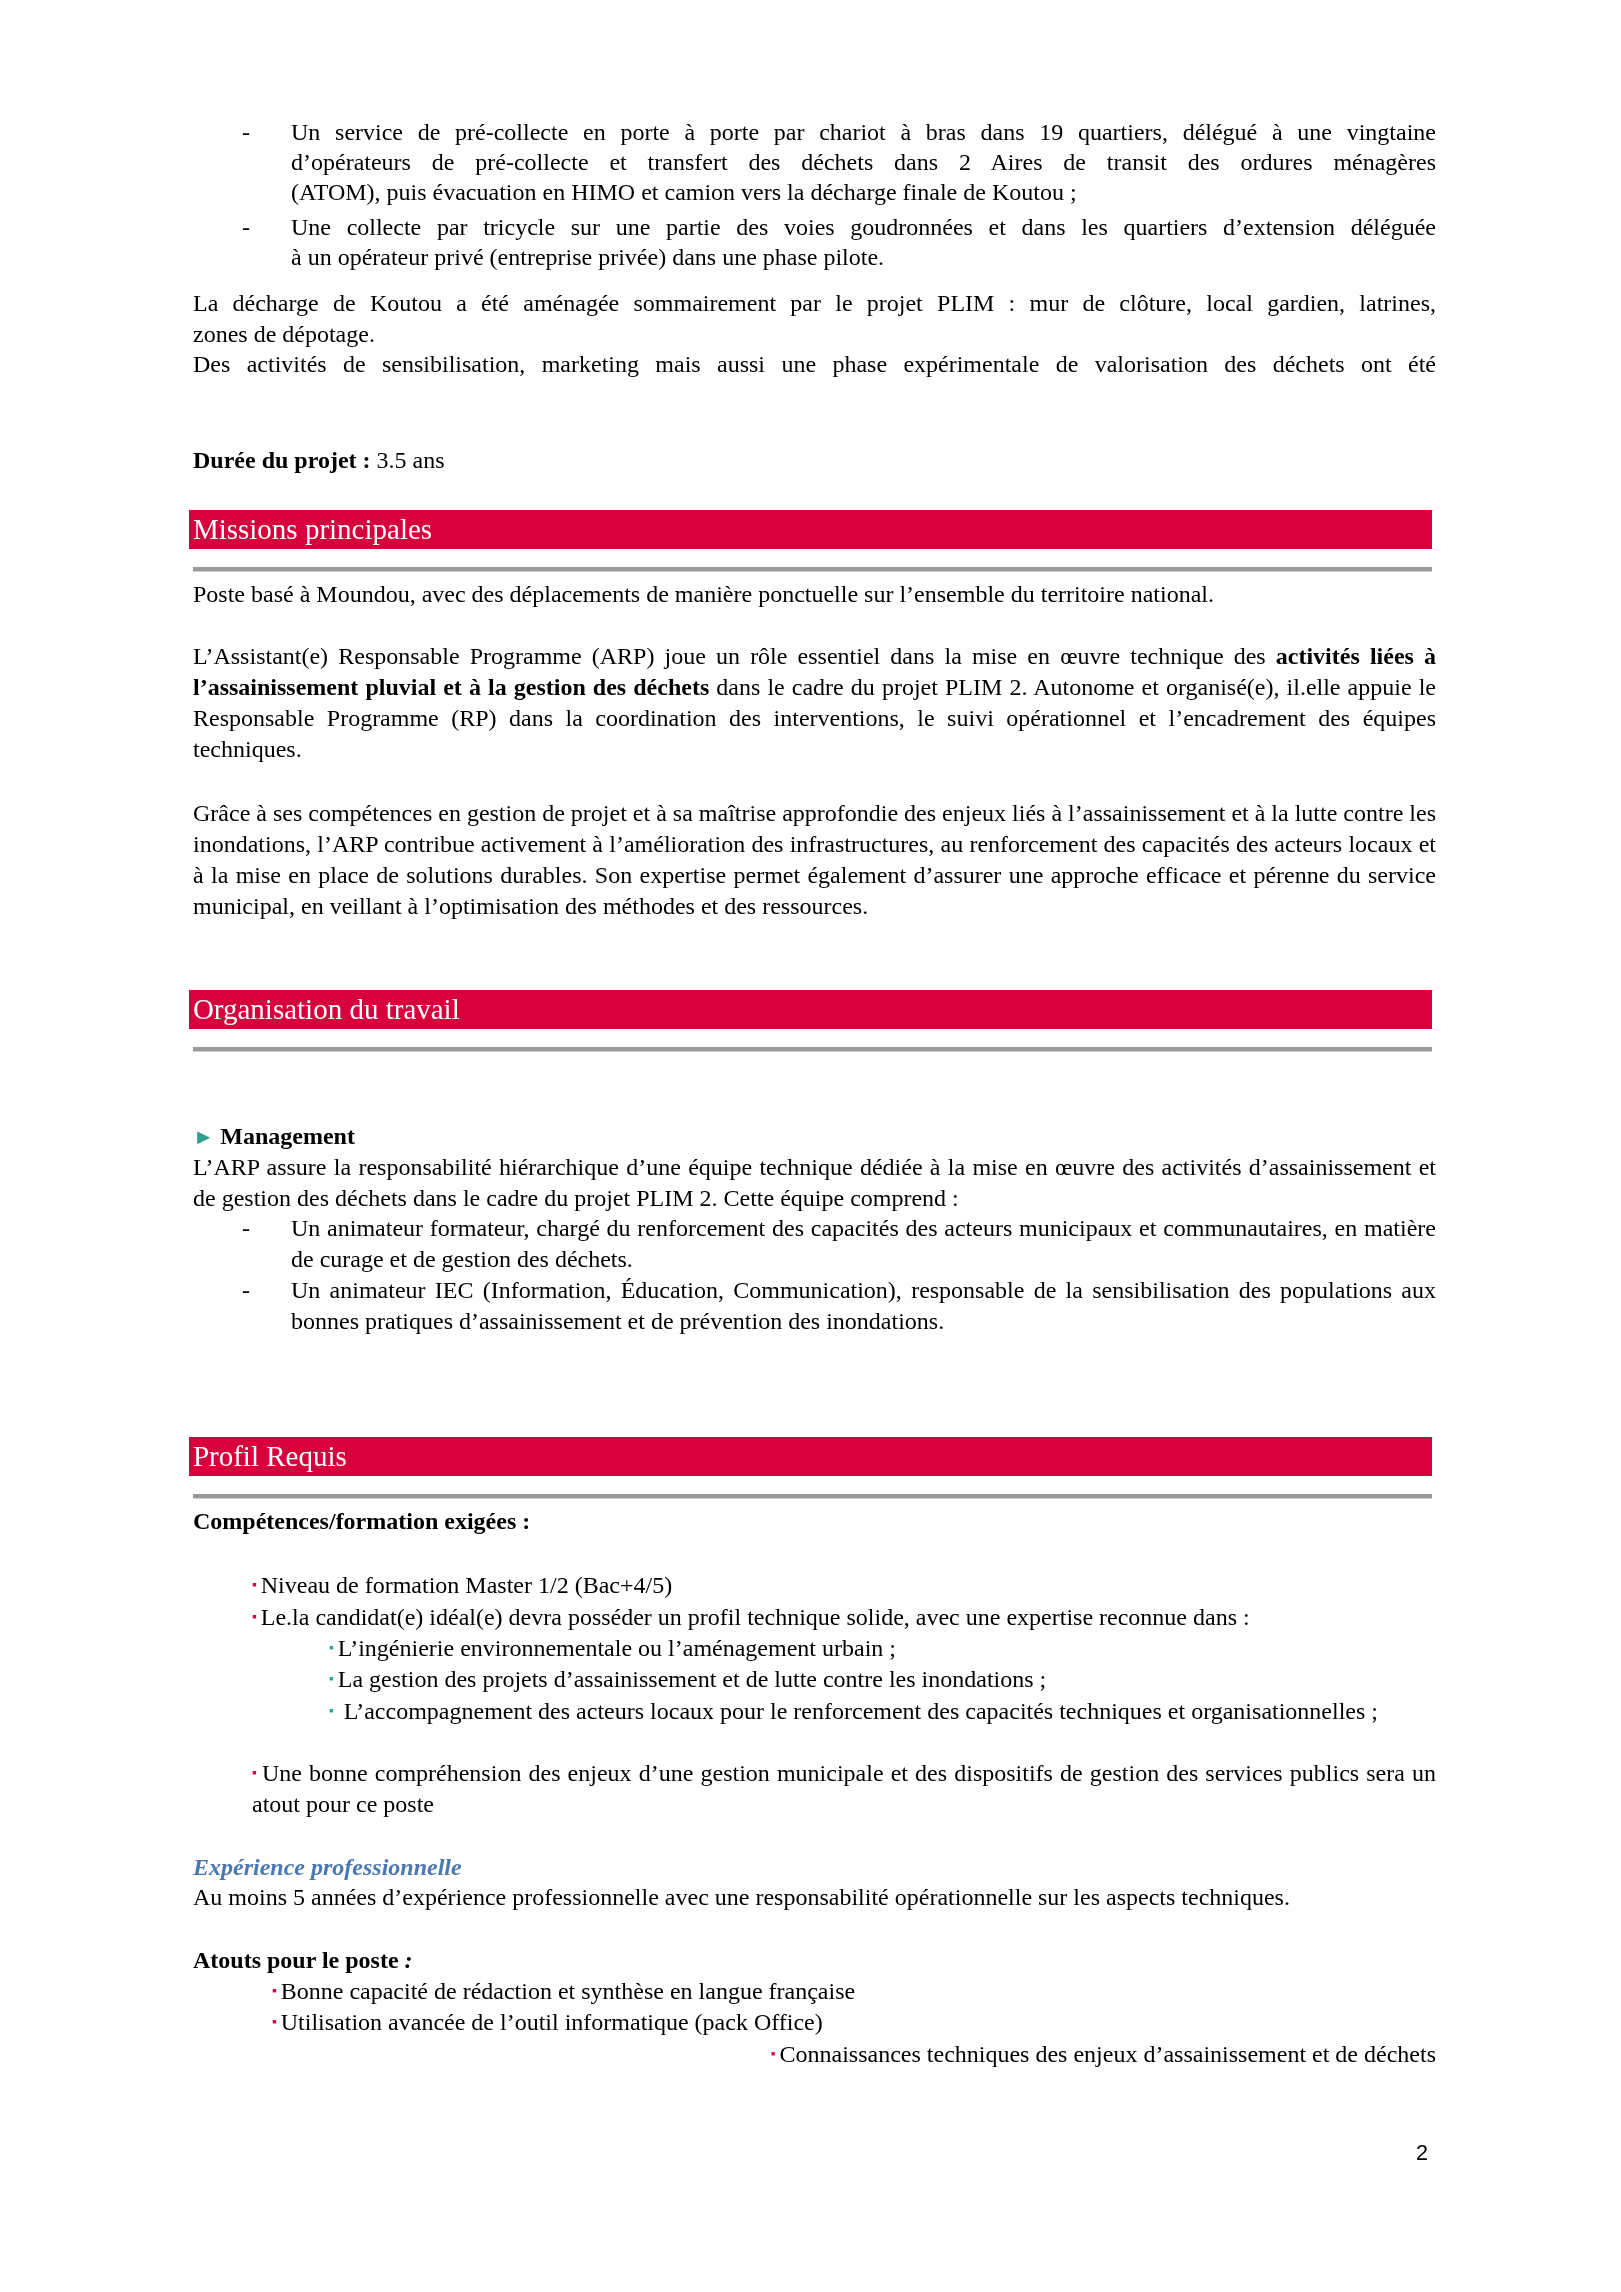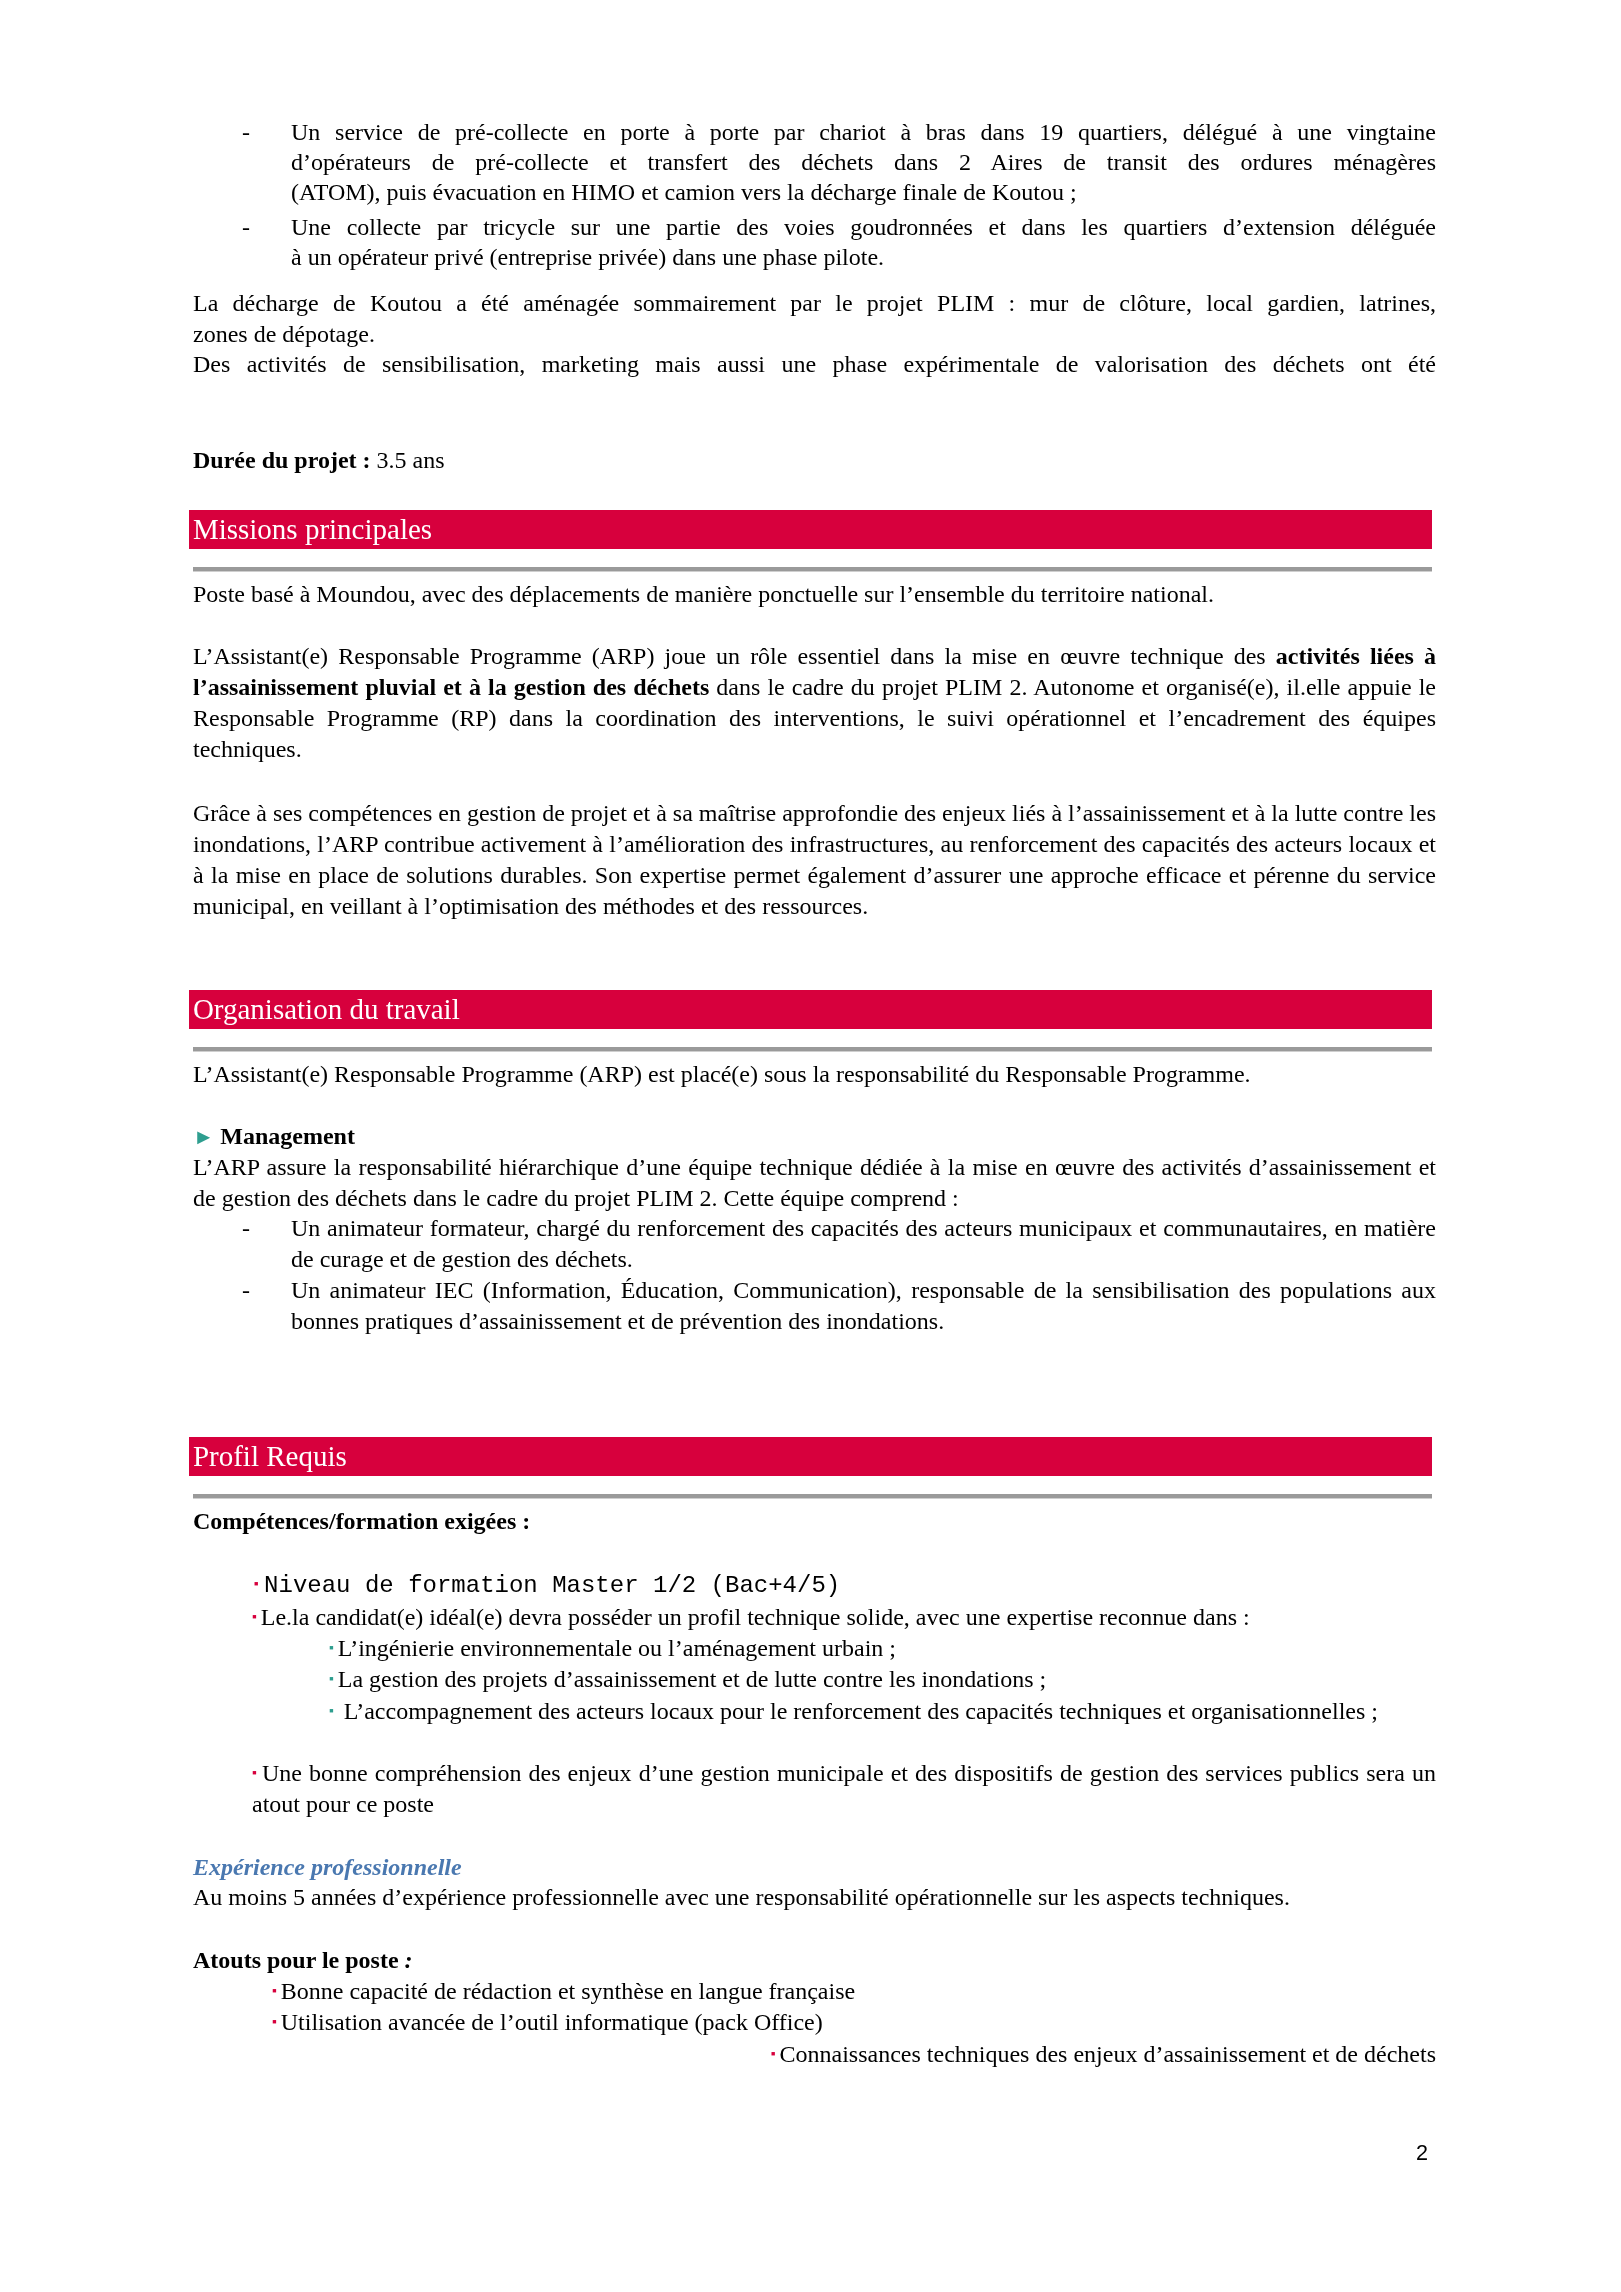--- a/index.html
+++ b/index.html
@@ -64,40 +64,39 @@
 
   <div class="line" style="top:579px;">Poste basé à Moundou, avec des déplacements de manière ponctuelle sur l’ensemble du territoire national.</div>
 
   <p class="para" style="top:641px;"><span>L’Assistant(e) Responsable Programme (ARP) joue un rôle essentiel dans la mise en œuvre technique des </span><span class="bold">activités liées à l’assainissement pluvial et à la gestion des déchets</span><span> dans le cadre du projet PLIM 2. Autonome et organisé(e), il.elle appuie le Responsable Programme (RP) dans la coordination des interventions, le suivi opérationnel et l’encadrement des équipes techniques.</span></p>
 
   <p class="para" style="top:798px;">Grâce à ses compétences en gestion de projet et à sa maîtrise approfondie des enjeux liés à l’assainissement et à la lutte contre les inondations, l’ARP contribue activement à l’amélioration des infrastructures, au renforcement des capacités des acteurs locaux et à la mise en place de solutions durables. Son expertise permet également d’assurer une approche efficace et pérenne du service municipal, en veillant à l’optimisation des méthodes et des ressources.</p>
 
   <div class="sec-header" style="top:990px;">Organisation du travail</div>
   <div class="sec-rule" style="top:1047px;"></div>
 
-  <div class="line" style="top:1059px;">L’Assistant(e) Responsable Programme (ARP) est placé(e) sous la responsabilité du  Responsable Programme.</div>
 
   <div class="line" style="top:1121px;">
     <span class="arrow-teal">►</span><span class="bold">Management</span>
   </div>
 
   <p class="para" style="top:1152px;">L’ARP assure la responsabilité hiérarchique d’une équipe technique dédiée à la mise en œuvre des activités d’assainissement et de gestion des déchets dans le cadre du projet PLIM 2. Cette équipe comprend :</p>
 
   <span class="dash" style="top:1213px;">-</span>
   <p class="para" style="top:1213px; left:291px; width:1145px;">Un animateur formateur, chargé du renforcement des capacités des acteurs municipaux et communautaires, en matière de curage et de gestion des déchets.</p>
 
   <span class="dash" style="top:1275px;">-</span>
   <p class="para" style="top:1275px; left:291px; width:1145px;">Un animateur IEC (Information, Éducation, Communication), responsable de la sensibilisation des populations aux bonnes pratiques d’assainissement et de prévention des inondations.</p>
 
   <div class="sec-header" style="top:1437px;">Profil Requis</div>
   <div class="sec-rule" style="top:1494px;"></div>
 
   <div class="line bold" style="top:1506px;">Compétences/formation exigées :</div>
 
-  <div class="line" style="top:1569px; left:252px; width:1184px;font-family:Liberation Mono, monospace;">
+  <div class="line" style="top:1569px; left:252px; width:1184px;">
     <span class="bullet-red">▪</span><span>Niveau de formation Master 1/2 (Bac+4/5)</span>
   </div>
   <div class="line" style="top:1601px; left:252px; width:1184px;">
     <span class="bullet-red">▪</span><span>Le.la candidat(e) idéal(e) devra posséder un profil technique solide, avec une expertise reconnue dans :</span>
   </div>
 
   <div class="line" style="top:1632px; left:329px; width:1107px;">
     <span class="bullet-teal">▪</span><span>L’ingénierie environnementale ou l’aménagement urbain ;</span>
   </div>
   <div class="line" style="top:1663px; left:329px; width:1107px;">

